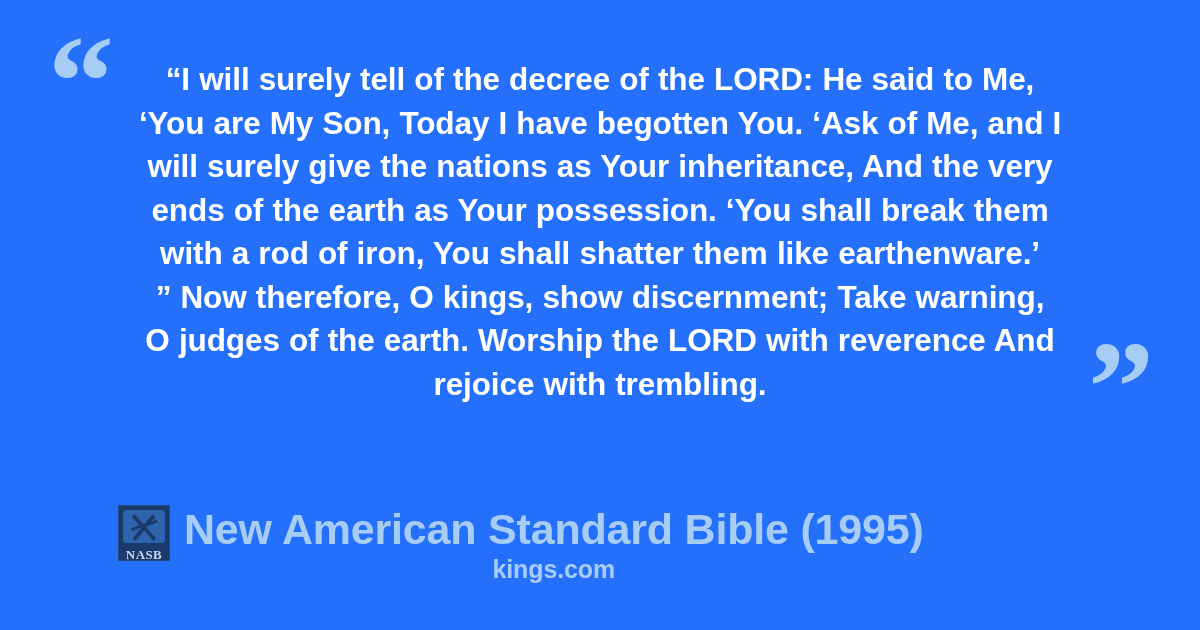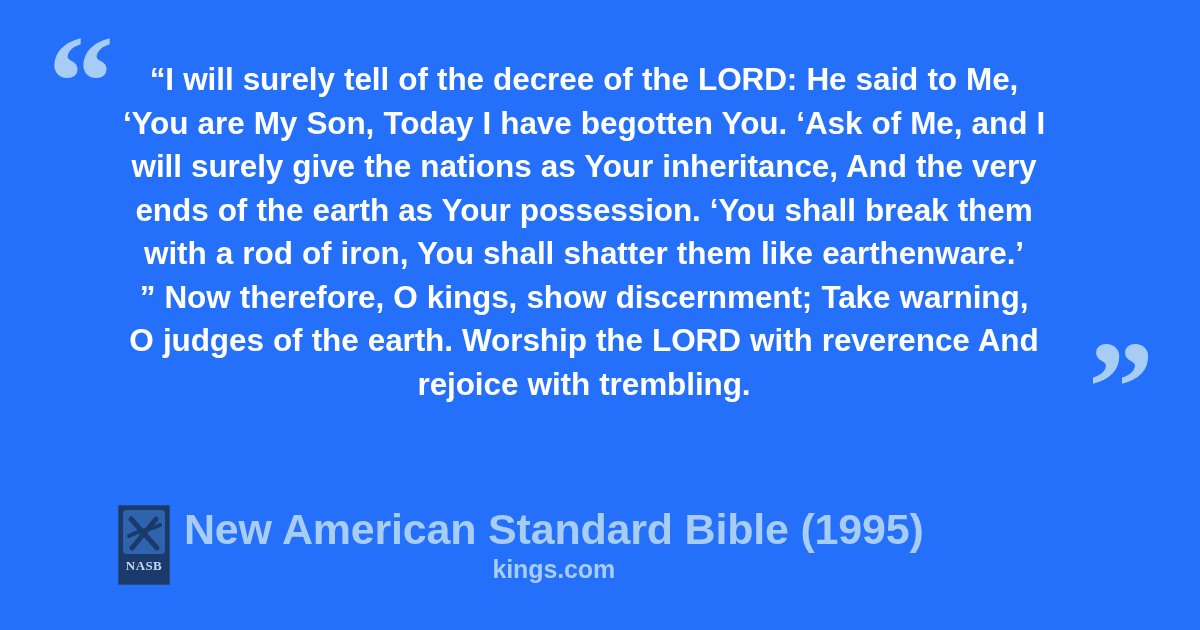--- a/index.html
+++ b/index.html
@@ -38,21 +38,21 @@
   }
   #quote-close {
     left: 1088px;
     top: 322px;
     font-size: 132px;
   }
 
   
   #quote-block {
     position: absolute;
-    left: 92px;
+    left: 108px;
     top: 58px;
     width: 984px;
     text-align: center;
   }
   #quote-text {
     margin: 0;
     color: #ffffff;
     font-family: "Liberation Sans", sans-serif;
     font-weight: 700;
     font-size: 31.5px;
@@ -67,21 +67,21 @@
     position: absolute;
     left: 118px;
     top: 505px;
     display: flex;
     align-items: flex-start;
   }
 
   #logo {
     position: relative;
     width: 52px;
-    height: 80px;
+    height: 56px;
     flex: 0 0 auto;
     background: #1a3a6b;
     border-radius: 2px;
     display: flex;
     flex-direction: column;
     align-items: center;
     box-shadow: inset 0 0 0 1px #254a7f;
   }
   #logo-mark {
     margin-top: 5px;

